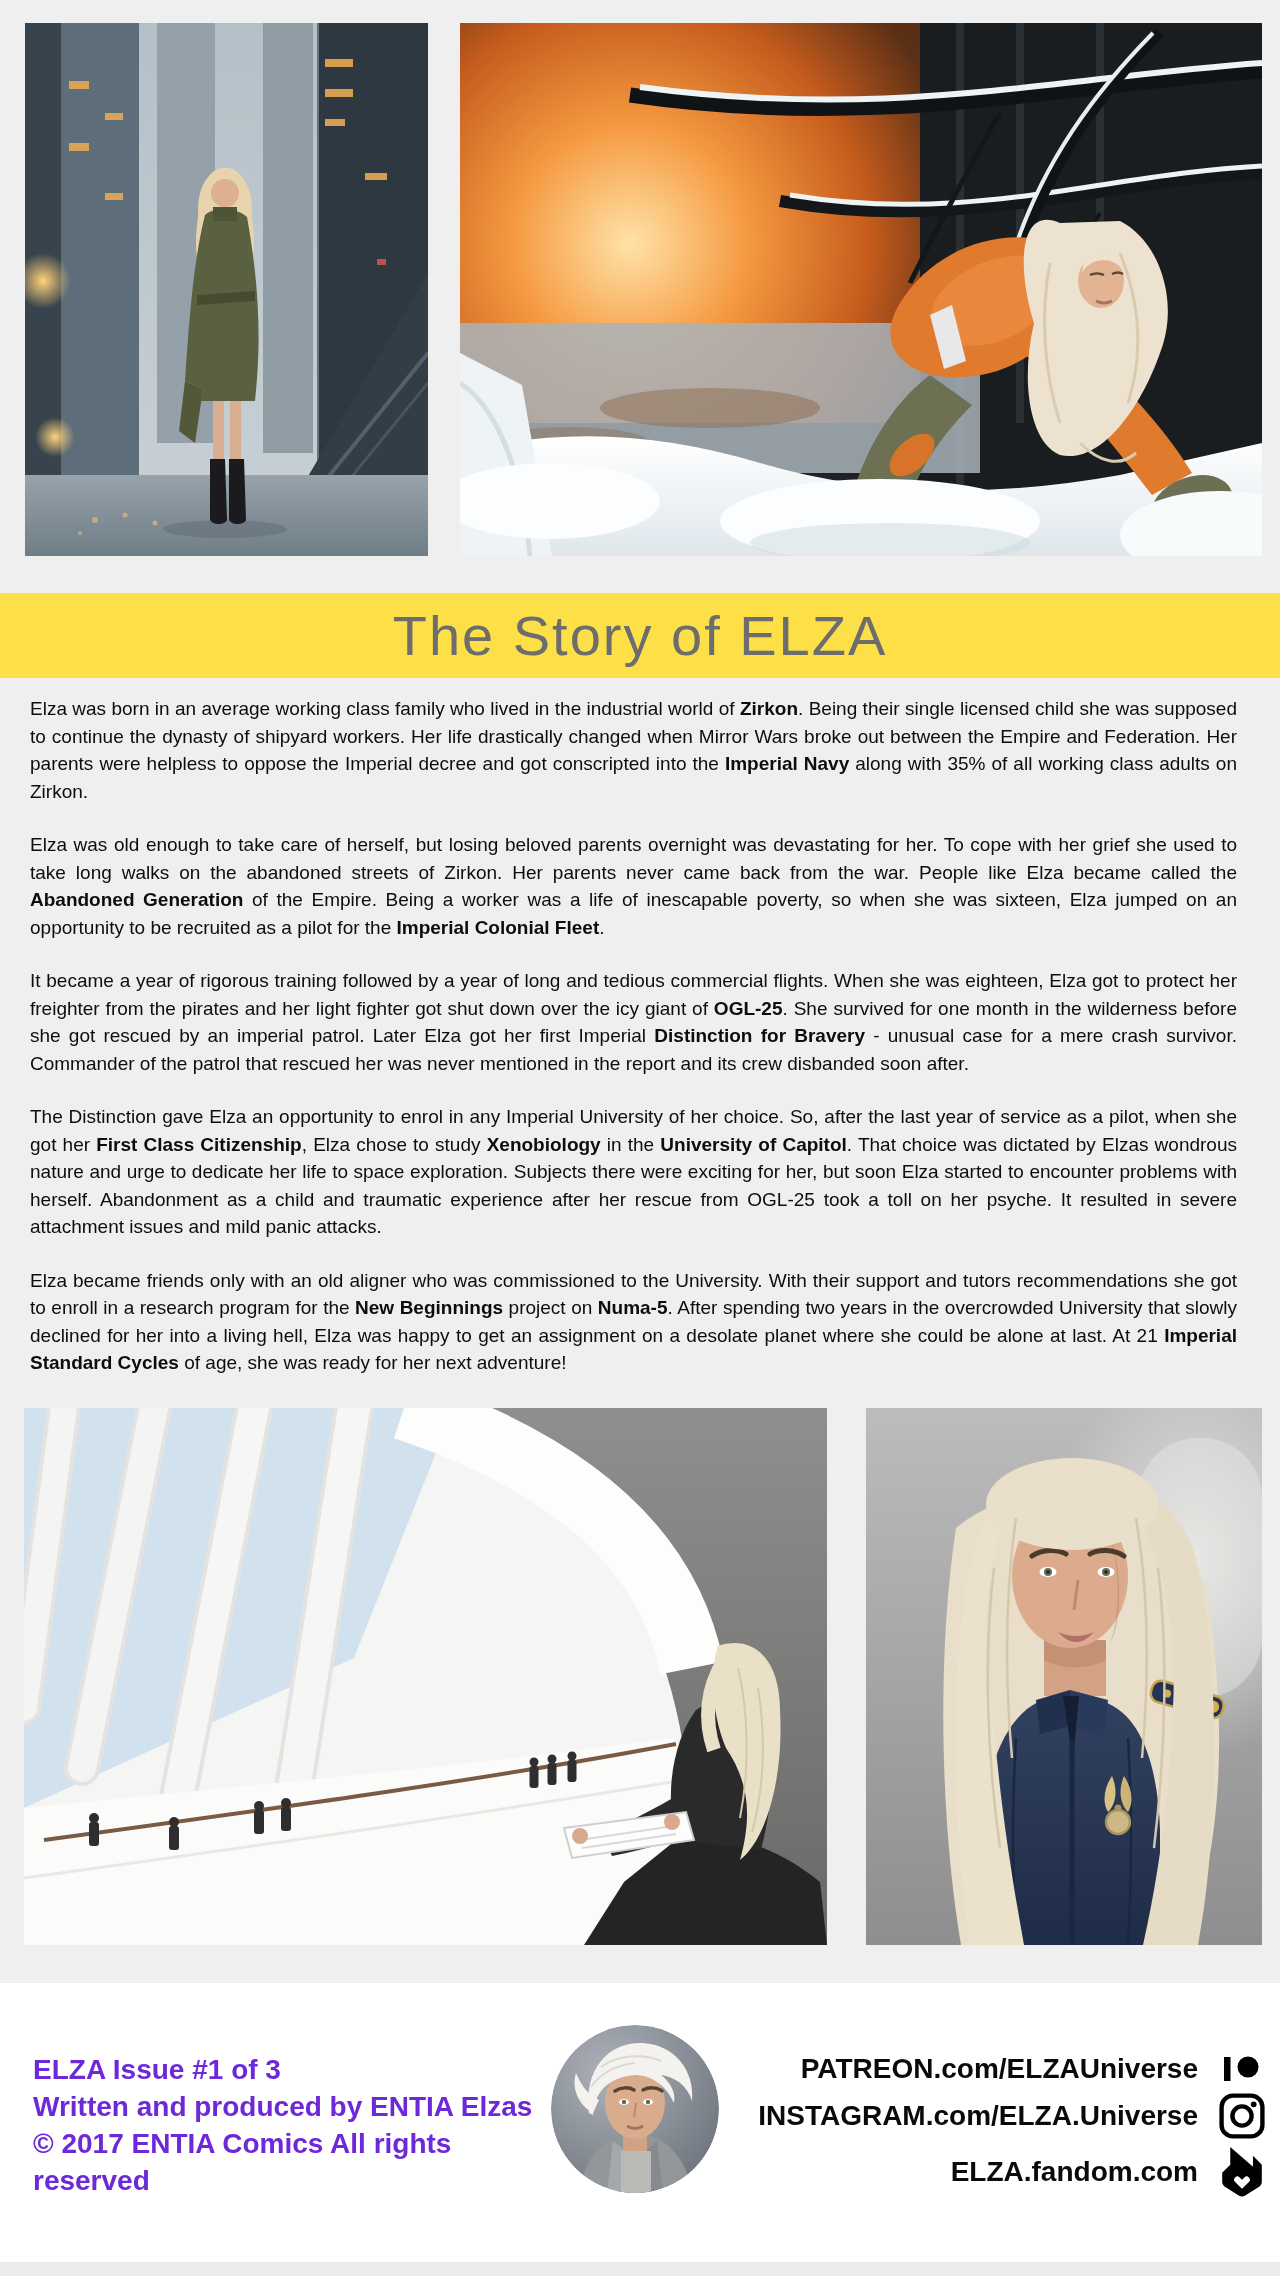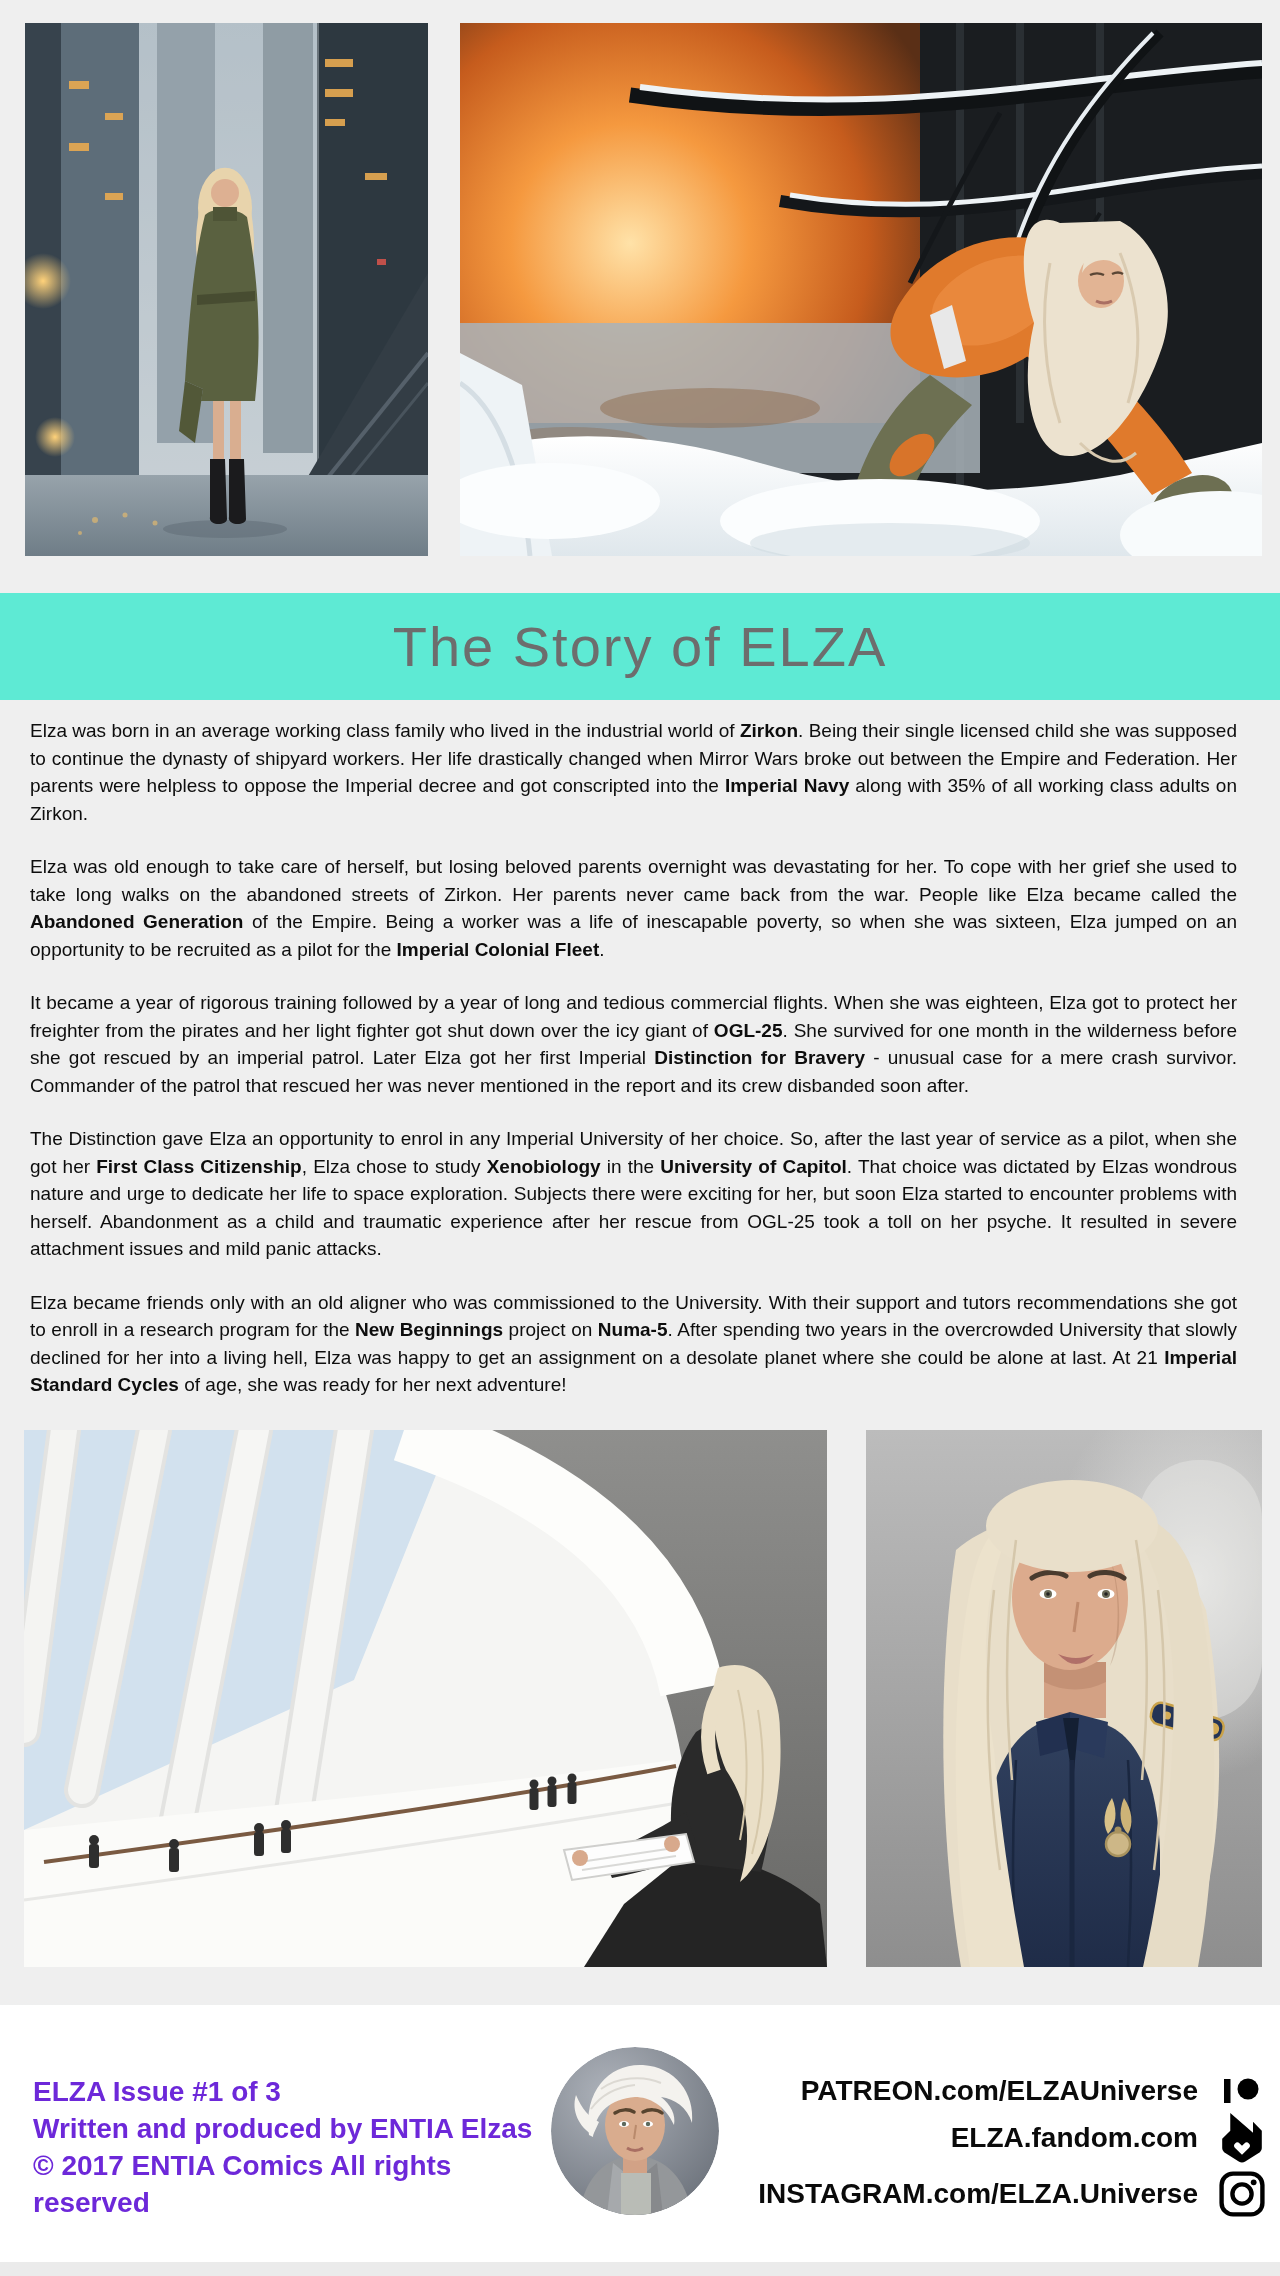--- a/index.html
+++ b/index.html
@@ -7,21 +7,21 @@
   .page{position:relative;width:1280px;height:2276px;margin:0 auto;background:#efefef;overflow:hidden;}
 
   
   .photo-row{display:flex;}
   .row-top{padding:23px 0 0 25px;gap:32px;}
   .row-bottom{padding:0 0 0 24px;gap:39px;margin-top:31px;}
   .photo{display:block;background:#ccc;}
   .photo svg{display:block;}
 
   
-  .title-band{margin-top:37px;height:107px;background:#5eead4;display:flex;align-items:center;justify-content:center;}
+  .title-band{margin-top:37px;height:85px;background:#fde047;display:flex;align-items:center;justify-content:center;}
   .title-band h1{margin:0;font-size:56px;font-weight:400;letter-spacing:2px;color:#6d6d6d;}
 
   
   .story{padding:17px 43px 0 30px;}
   .story p{margin:0 0 26px 0;font-size:19px;line-height:27.5px;text-align:justify;color:#0d0d0d;}
   .story p b{font-weight:700;}
 
   
   .footer{margin-top:38px;height:284px;background:#fff;display:flex;align-items:center;}
   .credits{flex:0 0 551px;box-sizing:border-box;padding-left:33px;font-size:28px;font-weight:700;line-height:37px;color:#6d28d9;}
@@ -380,35 +380,35 @@
       <div class="link-row">
         <span class="label">PATREON.com/ELZAUniverse</span>
         <span class="icon-box">
           <svg width="38" height="26" viewBox="0 0 38 26">
               <rect x="1" y="1" width="6.5" height="24" fill="#000"></rect>
               <circle cx="25" cy="11" r="10.5" fill="#000"></circle>
             </svg>
         </span>
       </div>
       <div class="link-row">
-        <span class="label">ELZA.fandom.com</span>
-        <span class="icon-box">
-          <svg width="44" height="50" viewBox="0 0 30 34">
-            <path fill-rule="evenodd" fill="#000" d="M7,0 L7,12 L1.5,17.5 L1.5,24 Q1.5,25.6 2.8,26.7 L12.8,33 Q15,34.4 17.2,33 L27.2,26.7 Q28.5,25.6 28.5,24 L28.5,12 L22.5,6 L22.5,13.5 L7,0 Z
-                     M15,28.5 L10.3,23.8 Q8.8,22.2 10.3,20.7 Q11.8,19.2 13.4,20.7 L15,22.3 L16.6,20.7 Q18.2,19.2 19.7,20.7 Q21.2,22.2 19.7,23.8 Z"></path>
-          </svg>
-        </span>
-      </div>
-      <div class="link-row">
         <span class="label">INSTAGRAM.com/ELZA.Universe</span>
         <span class="icon-box">
           <svg width="50" height="50" viewBox="0 0 24 24" fill="none" stroke="#000" stroke-width="2.1">
             <rect x="2.2" y="2.2" width="19.6" height="19.6" rx="5.5"></rect>
             <circle cx="12" cy="12" r="4.6"></circle>
             <circle cx="17.6" cy="6.4" r="1.4" fill="#000" stroke="none"></circle>
           </svg>
         </span>
       </div>
+      <div class="link-row">
+        <span class="label">ELZA.fandom.com</span>
+        <span class="icon-box">
+          <svg width="44" height="50" viewBox="0 0 30 34">
+            <path fill-rule="evenodd" fill="#000" d="M7,0 L7,12 L1.5,17.5 L1.5,24 Q1.5,25.6 2.8,26.7 L12.8,33 Q15,34.4 17.2,33 L27.2,26.7 Q28.5,25.6 28.5,24 L28.5,12 L22.5,6 L22.5,13.5 L7,0 Z
+                     M15,28.5 L10.3,23.8 Q8.8,22.2 10.3,20.7 Q11.8,19.2 13.4,20.7 L15,22.3 L16.6,20.7 Q18.2,19.2 19.7,20.7 Q21.2,22.2 19.7,23.8 Z"></path>
+          </svg>
+        </span>
+      </div>
     </div>
   </div>
 
   <div class="bottom-strip"></div>
 </div>
 
 </body></html>

